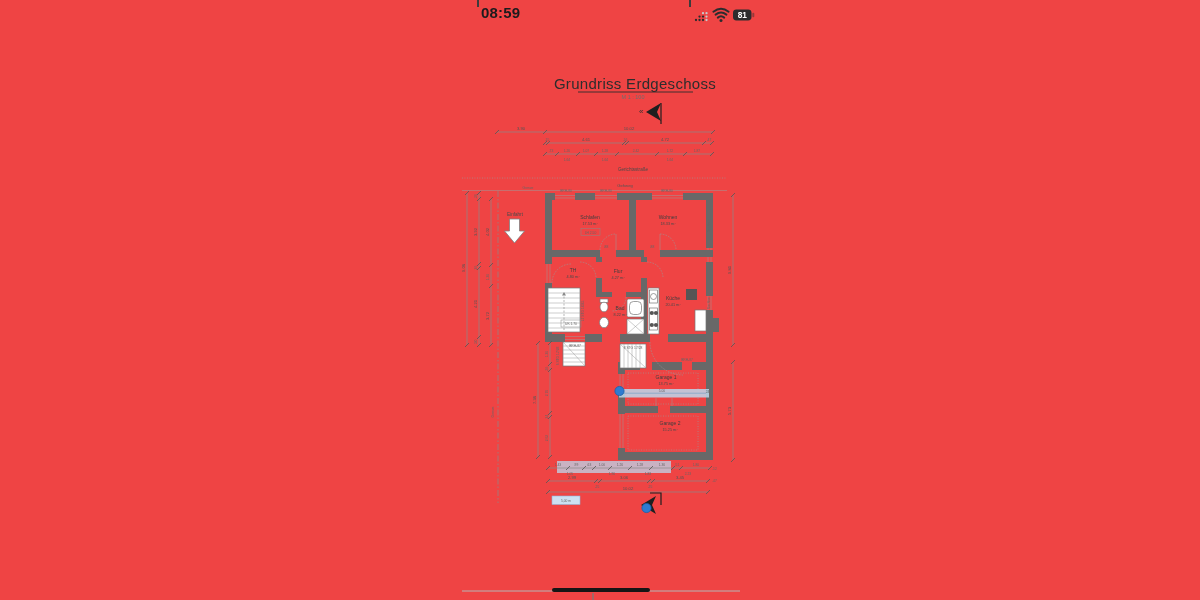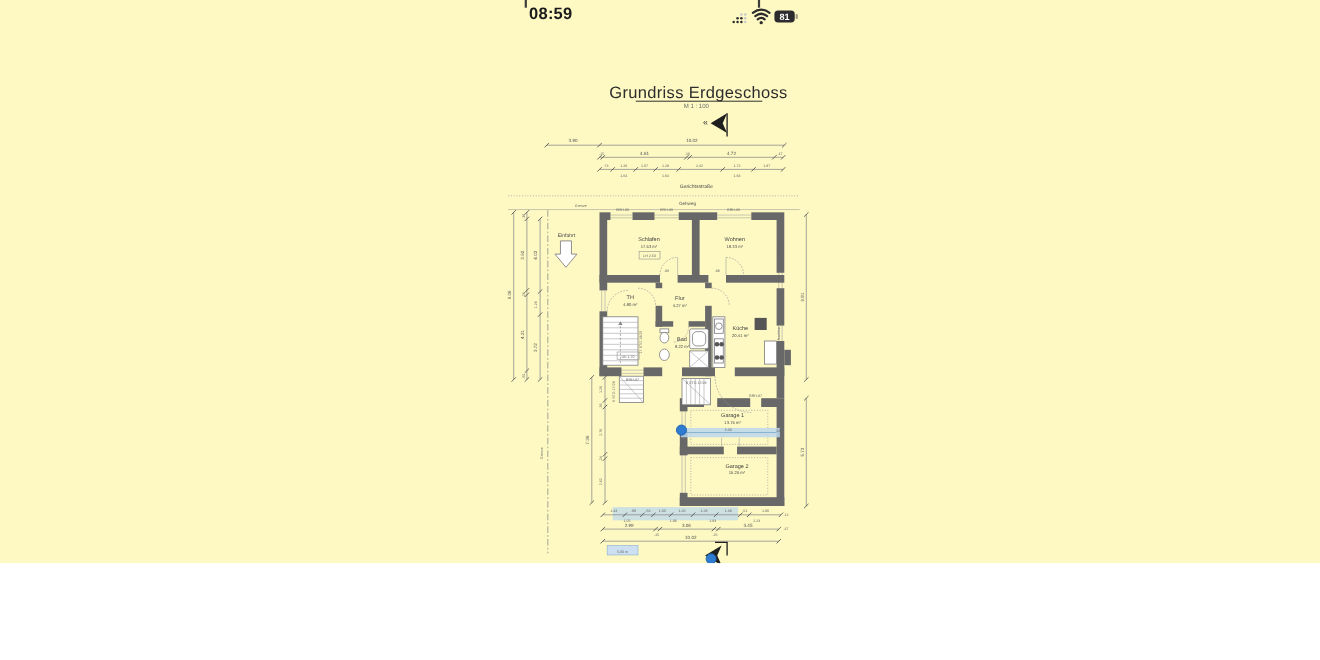--- a/index.html
+++ b/index.html
@@ -1,20 +1,20 @@
 <!DOCTYPE html>
 <html><head>
 <meta charset="utf-8">
 <style>
   html,body{margin:0;padding:0;background:#ffffff;}
-  #screen{position:relative;width:1200px;height:512px;background:#fef9c3;overflow:hidden;
+  #screen{position:relative;width:1200px;height:600px;background:#ef4444;overflow:hidden;
           font-family:"Liberation Sans", sans-serif;}
   .topTick{position:absolute;top:0;width:1.5px;height:7px;background:#3c3c3c;}
   .sb-time{position:absolute;left:481px;top:4px;font-size:15px;font-weight:600;color:#1b1b1d;letter-spacing:.2px;}
-  .sb-icons{position:absolute;left:664px;top:2px;}
+  .sb-icons{position:absolute;left:693px;top:2px;}
   .home-indicator{position:absolute;left:552px;top:588px;width:98px;height:4px;background:#151515;border-radius:2.5px;}
   svg text{fill:#4a4a4a;}
   .ttl{font-size:15px;fill:#2d2d2d;letter-spacing:.3px;}
   .sub{font-size:5.5px;fill:#6e6e6e;}
   .rm{font-size:5px;fill:#3f3f3f;}
   .ar{font-size:3.8px;fill:#4a4a4a;}
   .d{font-size:4.2px;fill:#555;}
   .d3{font-size:3.3px;fill:#666;}
   .lbl{font-size:4.6px;fill:#4a4a4a;}
   .wall{fill:#686868;stroke:none;}

